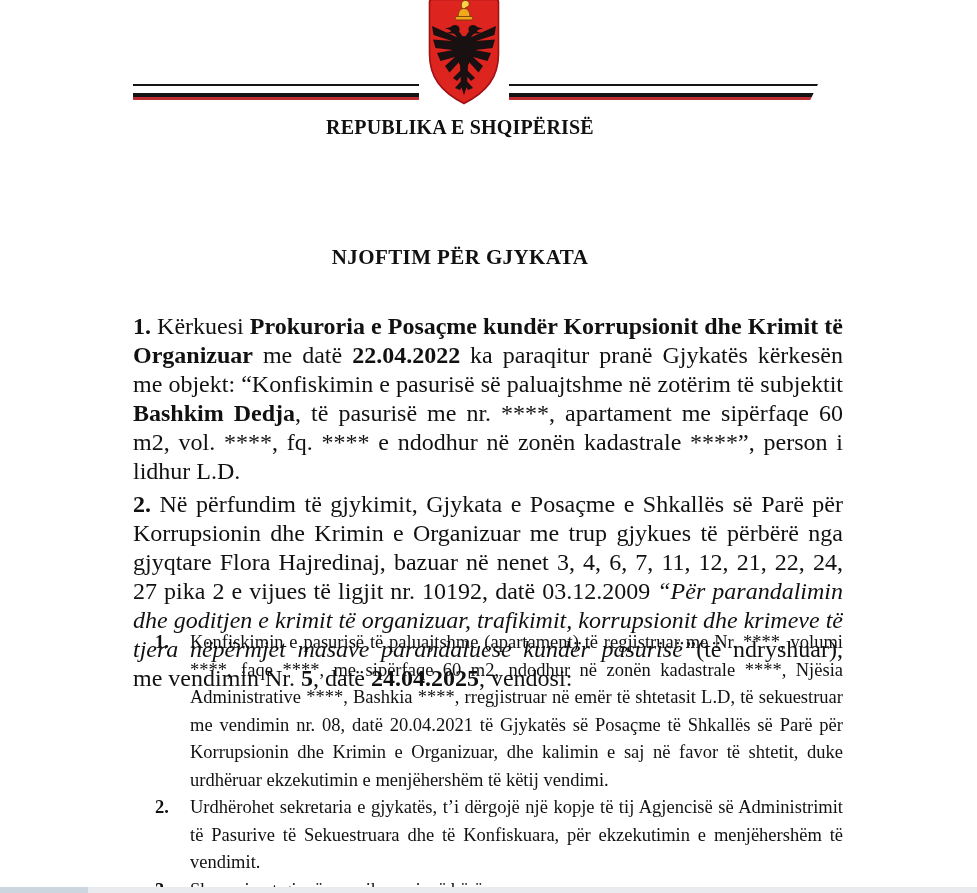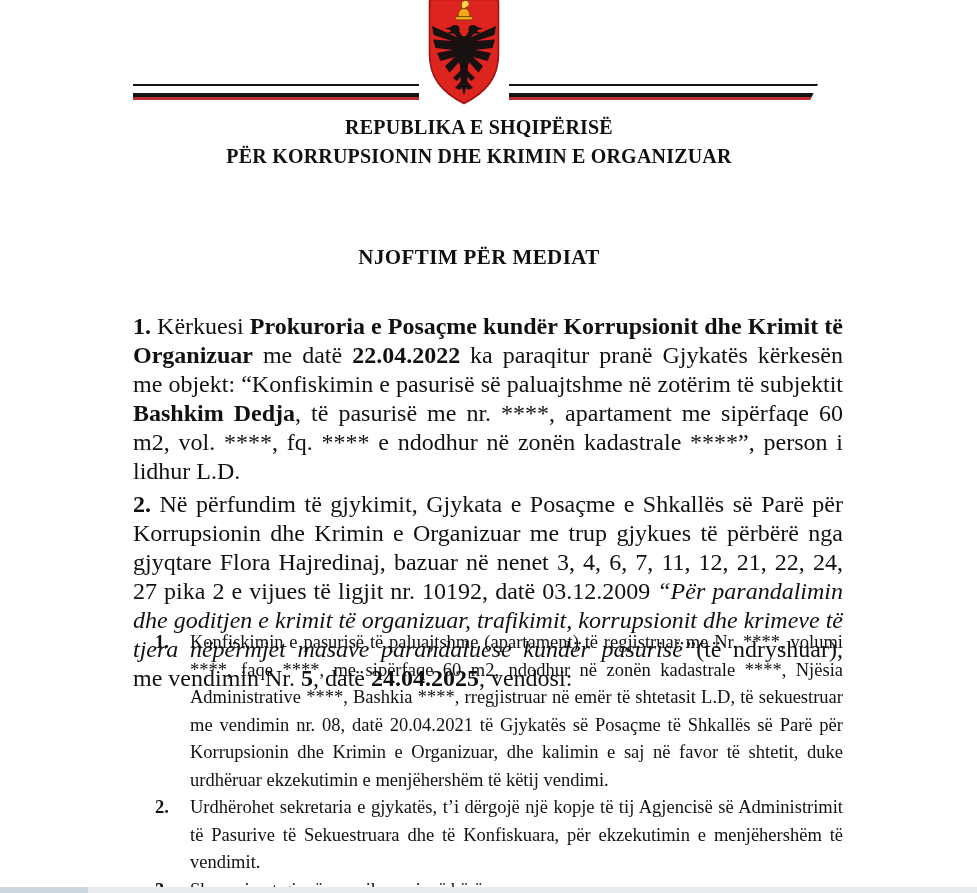--- a/index.html
+++ b/index.html
@@ -9,21 +9,21 @@
     font-family:"Liberation Serif","DejaVu Serif",serif;
     color:var(--text,#111);
   }
   .emblem{position:absolute;left:427px;top:-2px;z-index:3;}
   .rule-seg{position:absolute;top:84px;height:16px;z-index:1;}
   .rule-left{left:133px;width:286px;}
   .rule-right{left:509px;width:309px;clip-path:polygon(0 0,100% 0,97.5% 100%,0 100%);}
   .rule-thin{position:absolute;top:0;left:0;right:0;height:2px;background:var(--rule-black,#141414);}
   .rule-black{position:absolute;top:9px;left:0;right:0;height:4px;background:var(--rule-black,#141414);}
   .rule-red{position:absolute;top:13px;left:0;right:0;height:3px;background:var(--rule-red,#bb2d30);}
-  .centerblock{position:absolute;left:149px;width:660px;text-align:center;font-weight:bold;}
+  .centerblock{position:absolute;left:130px;width:660px;text-align:center;font-weight:bold;}
   .doc-header{top:113px;font-size:20px;line-height:29px;letter-spacing:0.2px;}
   .doc-title{top:243px;font-size:21px;line-height:29px;letter-spacing:0.4px;}
   .para{position:absolute;left:133px;width:710px;font-size:24px;line-height:29px;text-align:justify;}
   .para1{top:312px;}
   .para2{top:457px;margin-top:33px;}
   .seg-b{font-weight:bold;}
   .seg-i{font-style:italic;}
   .seg-r{font-weight:normal;font-style:normal;}
   .decision-list{position:absolute;left:133px;top:629px;width:710px;margin:0;padding:0;list-style:none;
     font-size:18.5px;line-height:27.5px;}
@@ -64,24 +64,23 @@
   </g>
   <g>
     <path d="M35.5 11 C33 6 35 2 39 2.5 C43 3 43 8 40 9 C38.5 9.6 37.5 10 37.5 11 Z" style="fill:var(--helmet-gold-light);stroke:var(--helmet-outline);stroke-width:0.8;"></path>
     <path d="M31 19 Q31 10.5 37 10.5 Q43 10.5 43 19 Z" style="fill:var(--helmet-gold);stroke:var(--helmet-outline);stroke-width:0.8;"></path>
     <rect x="28.5" y="18.5" width="17" height="3.4" rx="1.4" style="fill:var(--helmet-gold);stroke:var(--helmet-outline);stroke-width:0.8;"></rect>
   </g>
 </svg>
 
 <div class="centerblock doc-header">
   <div>REPUBLIKA E SHQIPËRISË</div>
-  <div>PËR KORRUPSIONIN DHE KRIMIN E ORGANIZUAR</div>
 </div>
 
-<div class="centerblock doc-title">NJOFTIM PËR MEDIAT</div>
+<div class="centerblock doc-title">NJOFTIM PËR GJYKATA</div>
 
 <div class="para para1"><span class="seg-b">1.</span><span class="seg-r"> Kërkuesi </span><span class="seg-b">Prokuroria e Posaçme kundër Korrupsionit dhe Krimit të Organizuar</span><span class="seg-r"> me datë </span><span class="seg-b">22.04.2022</span><span class="seg-r"> ka paraqitur pranë Gjykatës kërkesën me objekt: “Konfiskimin e pasurisë së paluajtshme në zotërim të subjektit </span><span class="seg-b">Bashkim Dedja</span><span class="seg-r">, të pasurisë me nr. ****, apartament me sipërfaqe 60 m2, vol. ****, fq. **** e ndodhur në zonën kadastrale ****”, person i lidhur L.D.</span></div>
 <div class="para para2"><span class="seg-b">2.</span><span class="seg-r"> Në përfundim të gjykimit, Gjykata e Posaçme e Shkallës së Parë për Korrupsionin dhe Krimin e Organizuar me trup gjykues të përbërë nga gjyqtare Flora Hajredinaj, bazuar në nenet 3, 4, 6, 7, 11, 12, 21, 22, 24, 27 pika 2 e vijues të ligjit nr. 10192, datë 03.12.2009 </span><span class="seg-i">“Për parandalimin dhe goditjen e krimit të organizuar, trafikimit, korrupsionit dhe krimeve të tjera nëpërmjet masave parandaluese kundër pasurisë”</span><span class="seg-r">(të ndryshuar), me vendimin Nr. </span><span class="seg-b">5</span><span class="seg-r">, datë </span><span class="seg-b">24.04.2025</span><span class="seg-r">, vendosi:</span></div>
 
 <ol class="decision-list">
   <li class="list-item">
     <span class="list-num">1.</span>
     <span class="list-text"><span class="seg-r">Konfiskimin e pasurisë të paluajtshme (apartament) të regjistruar me Nr. ****, volumi ****, faqe ****, me sipërfaqe 60 m2, ndodhur në zonën kadastrale ****, Njësia Administrative ****, Bashkia ****, rregjistruar në emër të shtetasit L.D, të sekuestruar me vendimin nr. 08, datë 20.04.2021 të Gjykatës së Posaçme të Shkallës së Parë për Korrupsionin dhe Krimin e Organizuar, dhe kalimin e saj në favor të shtetit, duke urdhëruar ekzekutimin e menjëhershëm të këtij vendimi.</span></span>
   </li>
   <li class="list-item">

